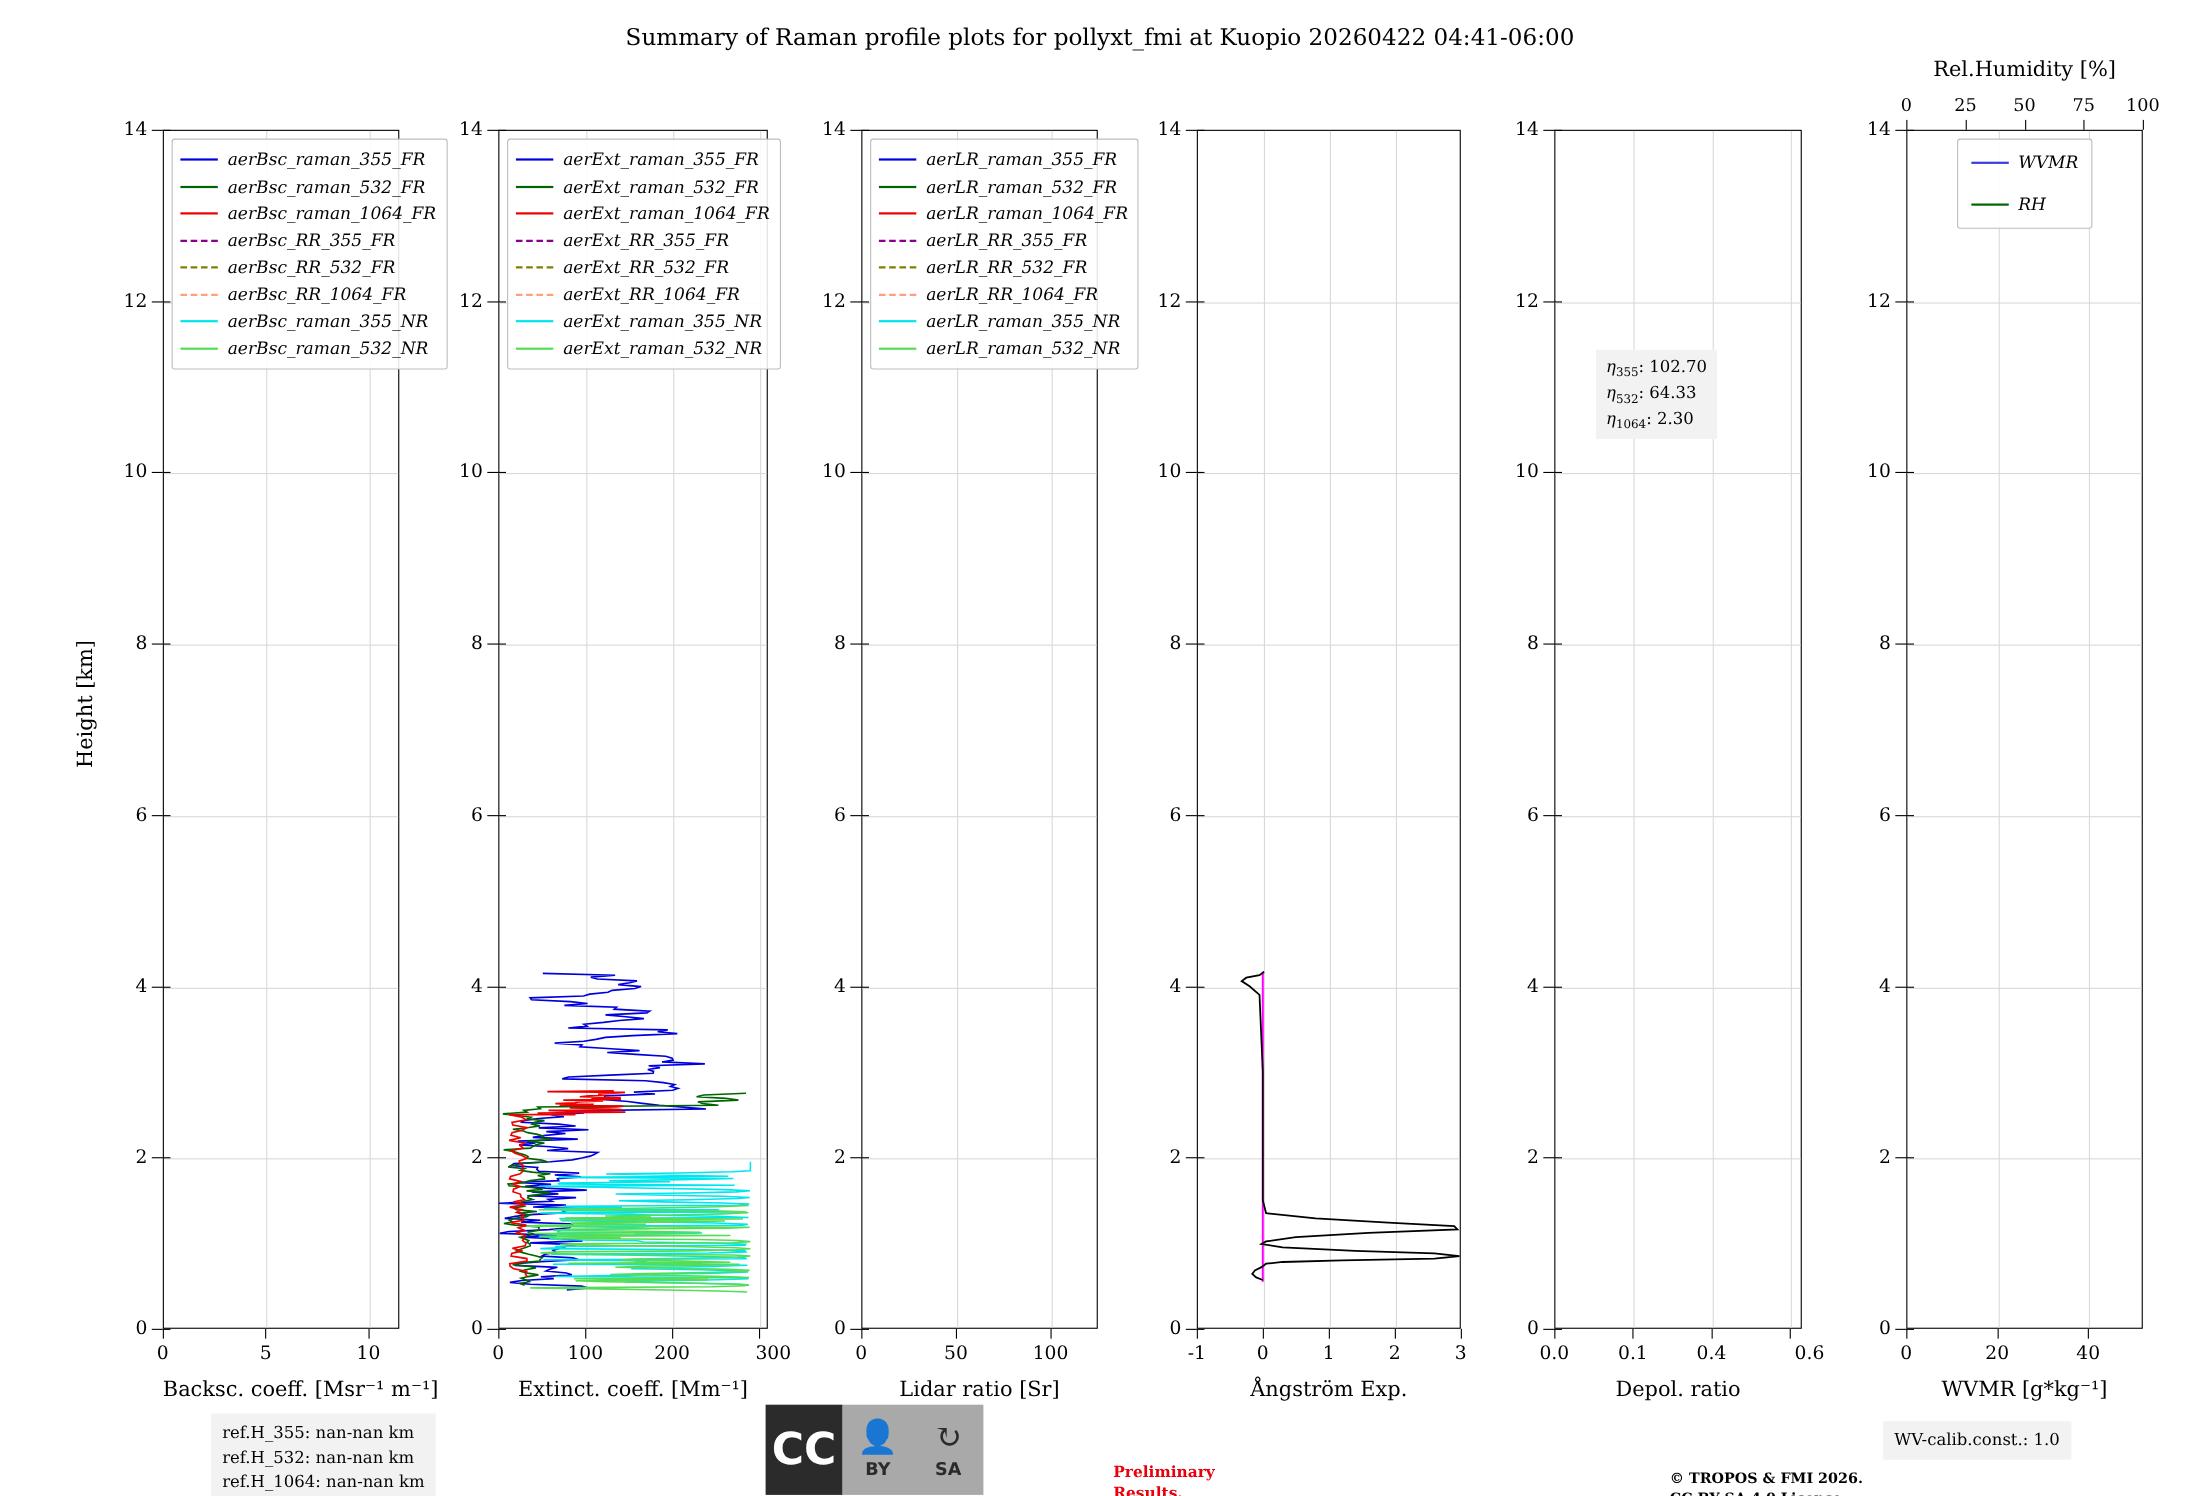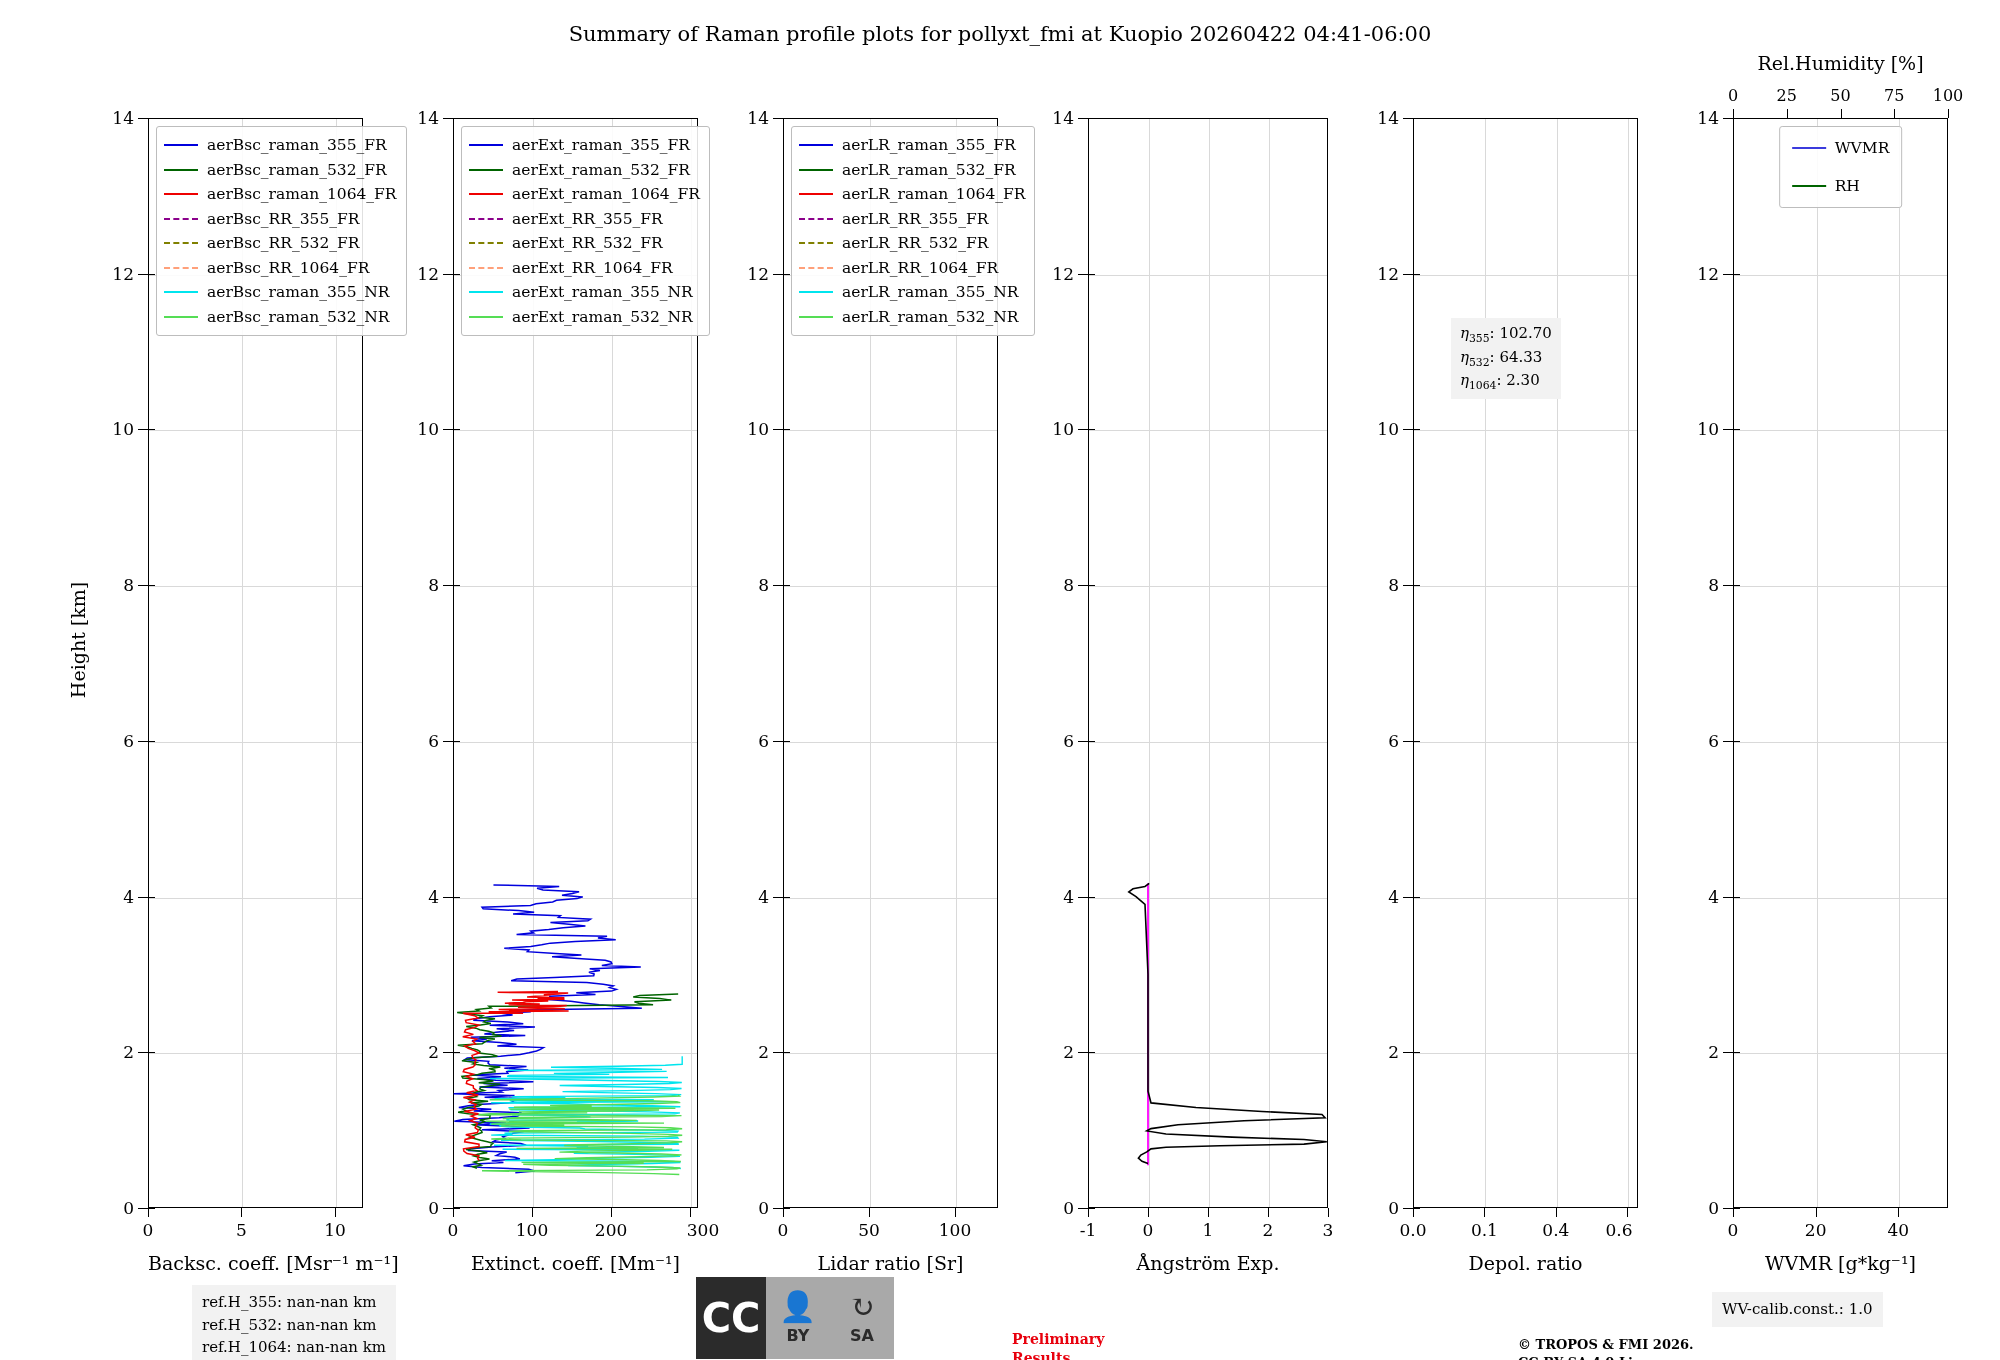--- a/index.html
+++ b/index.html
@@ -10,21 +10,21 @@
   .grid-h{position:absolute;left:0;right:0;height:0;border-top:1px solid #d9d9d9;}
   .grid-v{position:absolute;top:0;bottom:0;width:0;border-left:1px solid #d9d9d9;}
   .ytick{position:absolute;left:-10px;width:10px;height:0;border-top:1.3px solid #000;}
   .ytick-in{position:absolute;left:0;width:7px;height:0;border-top:1.3px solid #000;}
   .ylabel{position:absolute;right:calc(100% + 14px);transform:translateY(-50%);font-size:17px;white-space:nowrap;}
   .xtick{position:absolute;bottom:-9px;height:9px;width:0;border-left:1.3px solid #000;}
   .xlab{position:absolute;top:calc(100% + 12px);transform:translateX(-50%);font-size:17px;white-space:nowrap;}
   .xtitle{position:absolute;top:calc(100% + 44px);width:100%;text-align:center;font-size:19px;white-space:nowrap;}
   .axis-title-y{position:absolute;left:78px;top:640px;transform:translate(-50%,-50%) rotate(-90deg);font-size:19px;white-space:nowrap;}
   .legend{position:absolute;left:8px;top:8px;background:rgba(255,255,255,0.88);border:1px solid #bdbdbd;border-radius:3px;padding:6px 9px 6px 7px;font-size:15.5px;z-index:6;}
-  .legend .row{display:flex;align-items:center;height:24.5px;white-space:nowrap;}
+  .legend .row{display:flex;align-items:center;height:24.5px;white-space:nowrap;font-style:italic;}
   .legend .swatch{width:34px;height:0;border-top-width:2px;margin-right:9px;flex:0 0 34px;}
   .legend .lbl{font-family:"DejaVu Serif",serif;}
   .annot{position:absolute;background:#f2f2f2;border:0;padding:5px 9px;font-size:15px;line-height:1.45;z-index:6;}
   .note{position:absolute;background:#f2f2f2;border:0;padding:6px 10px;font-size:15px;line-height:1.5;}
   .topaxis-title{position:absolute;width:100%;text-align:center;font-size:19px;top:-66px;}
   .toptick{position:absolute;top:-9px;height:9px;width:0;border-left:1.3px solid #000;}
   .toplab{position:absolute;top:-32px;transform:translateX(-50%);font-size:16px;}
   .prelim{position:absolute;color:#e8000d;font-weight:bold;font-size:14px;line-height:1.35;font-family:"DejaVu Serif",serif;}
   .credit{position:absolute;font-weight:bold;font-size:13px;line-height:1.4;font-family:"DejaVu Serif",serif;}
   .ccbox{position:absolute;display:flex;}
@@ -374,21 +374,21 @@
       <div class="ytick" style="top: 0px;"></div>
       <div class="ytick-in" style="top: 0px;"></div>
       <div class="ylabel" style="top: 0px;">14</div>
       <div class="xtick" style="left: 0px;"></div>
       <div class="xlab" style="left: 0px;">0.0</div>
       <div class="xtick" style="left: 71.4286px;"></div>
       <div class="xlab" style="left: 71.4286px;">0.1</div>
       <div class="xtick" style="left: 142.857px;"></div>
       <div class="xlab" style="left: 142.857px;">0.4</div>
       <div class="xtick" style="left: 214.286px;"></div>
-      <div class="xlab" style="left: 206px;">0.6</div>
+      <div class="xlab" style="left: 232px;">0.6</div>
       <div class="xtitle">Depol. ratio</div>
       <div class="annot" style="left: 38px; top: 200px;">
         <div><i>η</i><sub>355</sub>: 102.70</div>
         <div><i>η</i><sub>532</sub>: 64.33</div>
         <div><i>η</i><sub>1064</sub>: 2.30</div>
       </div>
       <svg width="225" height="1090" viewBox="0 0 225 1090" style="pointer-events: none;"></svg>
     </div>
     <div class="panel" style="left: 1733px; width: 215px; top: 118px; height: 1090px;">
       <div class="plotbox">

